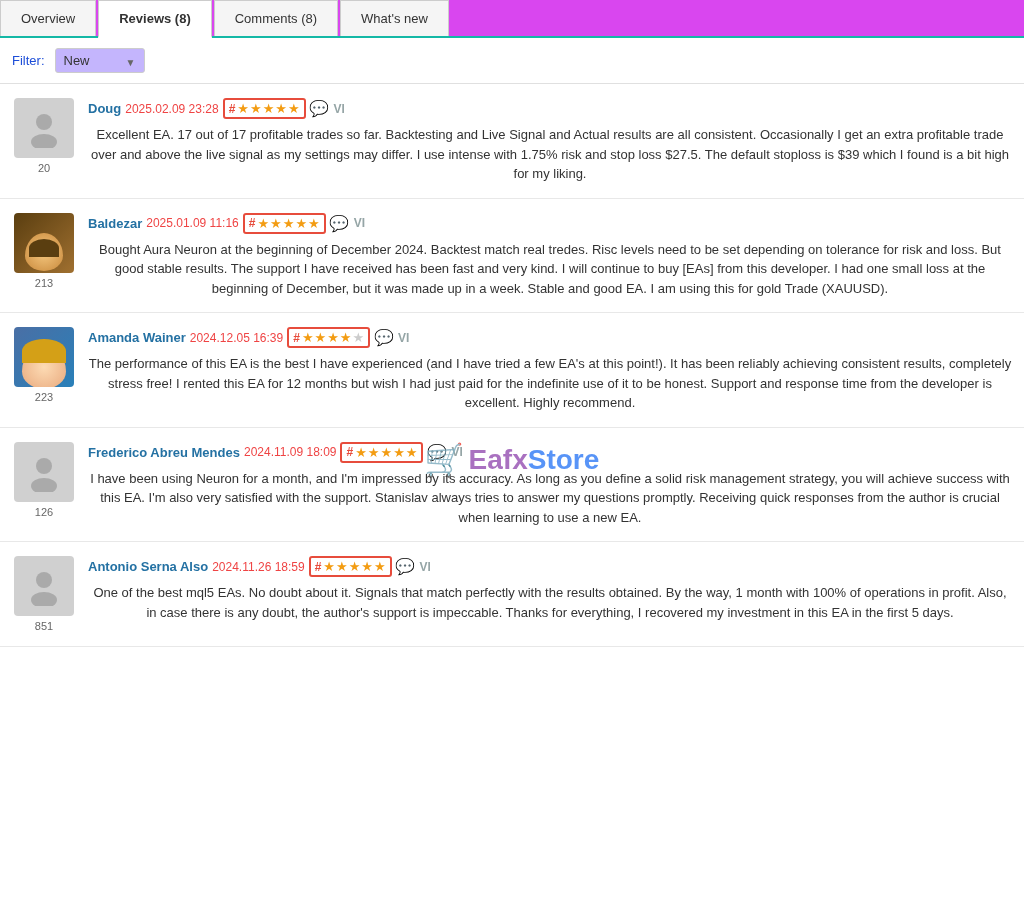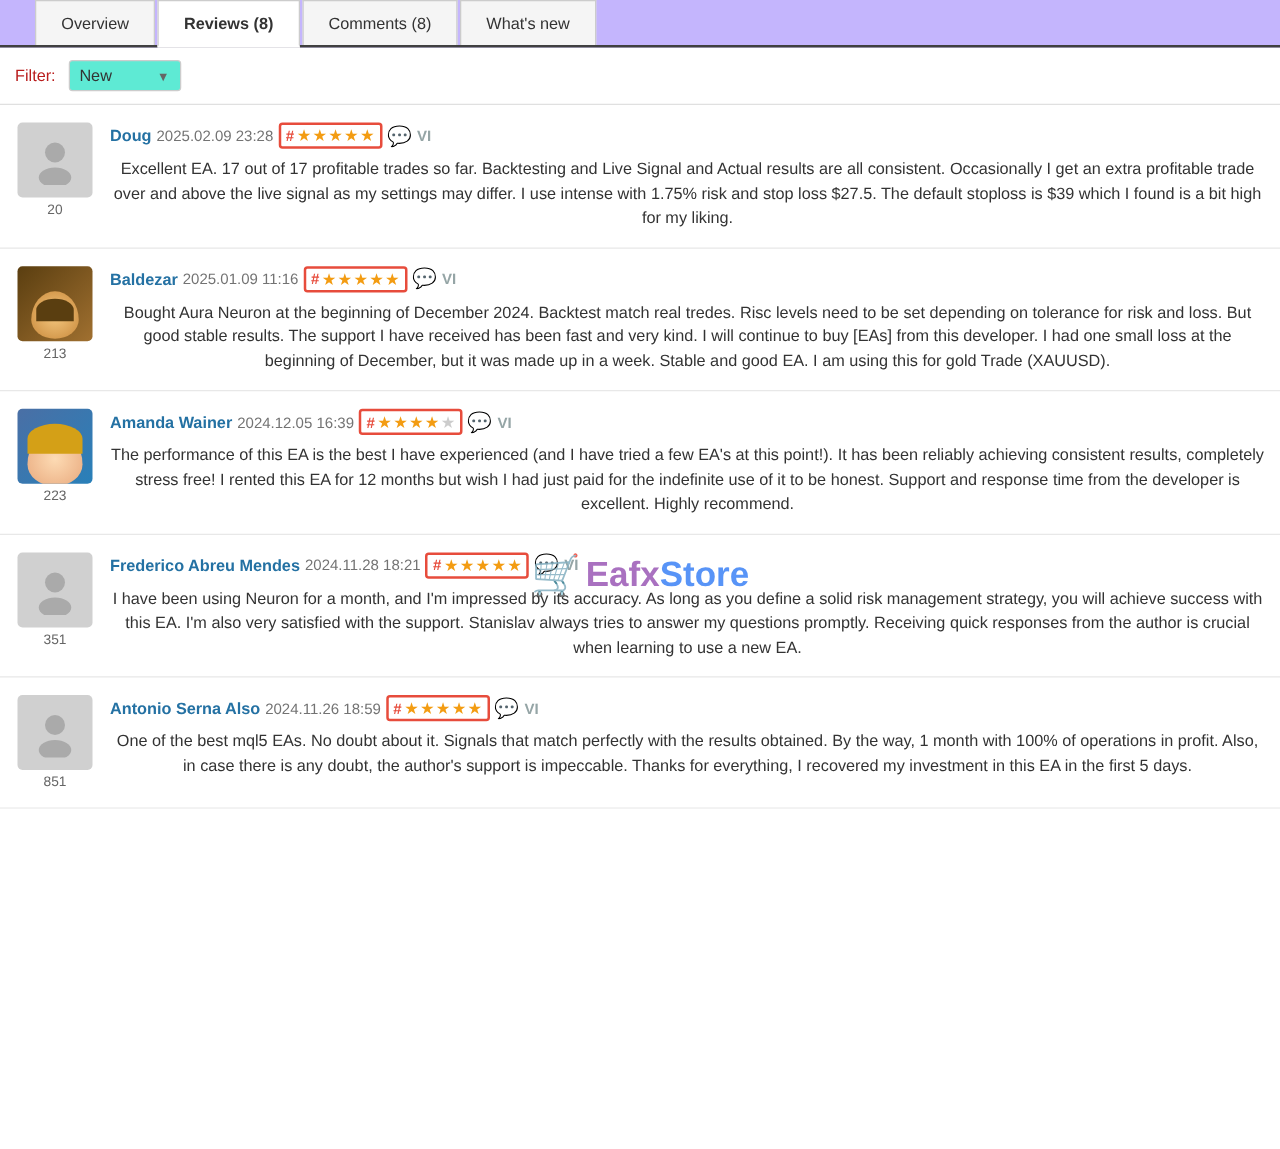--- a/index.html
+++ b/index.html
@@ -5,23 +5,22 @@
     * { box-sizing: border-box; margin: 0; padding: 0; }
     body {
       font-family: Arial, Helvetica, sans-serif;
       font-size: 13px;
       background: #fff;
       color: #333;
     }
 
     .tabs-bar {
       display: flex;
-      border-bottom: 2px solid #404040;
-      background: #c4b5fd;
-      padding-left: 28px;
+      border-bottom: 2px solid #14b8a6;
+      background: #d946ef;
     }
     .tab {
       padding: 10px 20px;
       cursor: pointer;
       border: 1px solid #ccc;
       border-bottom: none;
       background: #f5f5f5;
       font-size: 13px;
       font-weight: normal;
       color: #333;
@@ -36,30 +35,30 @@
 
     .filter-bar {
       display: flex;
       align-items: center;
       padding: 10px 12px;
       gap: 10px;
       border-bottom: 1px solid #e0e0e0;
     }
     .filter-label {
       font-size: 13px;
-      color: #b91c1c;
+      color: #1d4ed8;
     }
     .filter-select {
       display: flex;
       align-items: flex-end;
       border: 1px solid #ccc;
       border-radius: 3px;
       padding: 4px 8px;
       font-size: 13px;
-      background: #5eead4;
+      background: #c4b5fd;
       cursor: pointer;
       min-width: 90px;
       justify-content: space-between;
     }
     .filter-select-text {
       margin-right: 8px;
     }
     .chevron-down {
       font-size: 10px;
       color: #666;
@@ -113,21 +112,21 @@
       gap: 4px;
       margin-bottom: 6px;
       flex-wrap: wrap;
     }
     .reviewer-name {
       font-weight: bold;
       color: #2471a3;
       font-size: 13px;
     }
     .review-date {
-      color: #737373;
+      color: #ef4444;
       font-size: 12px;
     }
     .rating-badge {
       display: flex;
       align-items: center;
       border: 2px solid #e74c3c;
       border-radius: 3px;
       padding: 1px 4px;
       gap: 2px;
     }
@@ -303,26 +302,26 @@
       </div>
     </div>
     <div class="review-item">
       <div class="review-avatar-col">
         <div class="avatar-img">
           <svg viewBox="0 0 40 40" xmlns="http://www.w3.org/2000/svg">
       <circle cx="20" cy="14" r="8" fill="#aaa"></circle>
       <ellipse cx="20" cy="34" rx="13" ry="8" fill="#aaa"></ellipse>
     </svg>
         </div>
-        <span class="avatar-count">351</span>
+        <span class="avatar-count">126</span>
       </div>
       <div class="review-content">
         <div class="review-header">
           <span class="reviewer-name">Frederico Abreu Mendes</span>
-          <span class="review-date">2024.11.28 18:21</span>
+          <span class="review-date">2024.11.09 18:09</span>
           <div class="rating-badge">
             <span class="rating-hash">#</span>
             <div class="stars">
               <span class="star">★</span>
               <span class="star">★</span>
               <span class="star">★</span>
               <span class="star">★</span>
               <span class="star">★</span>
             </div>
           </div>

